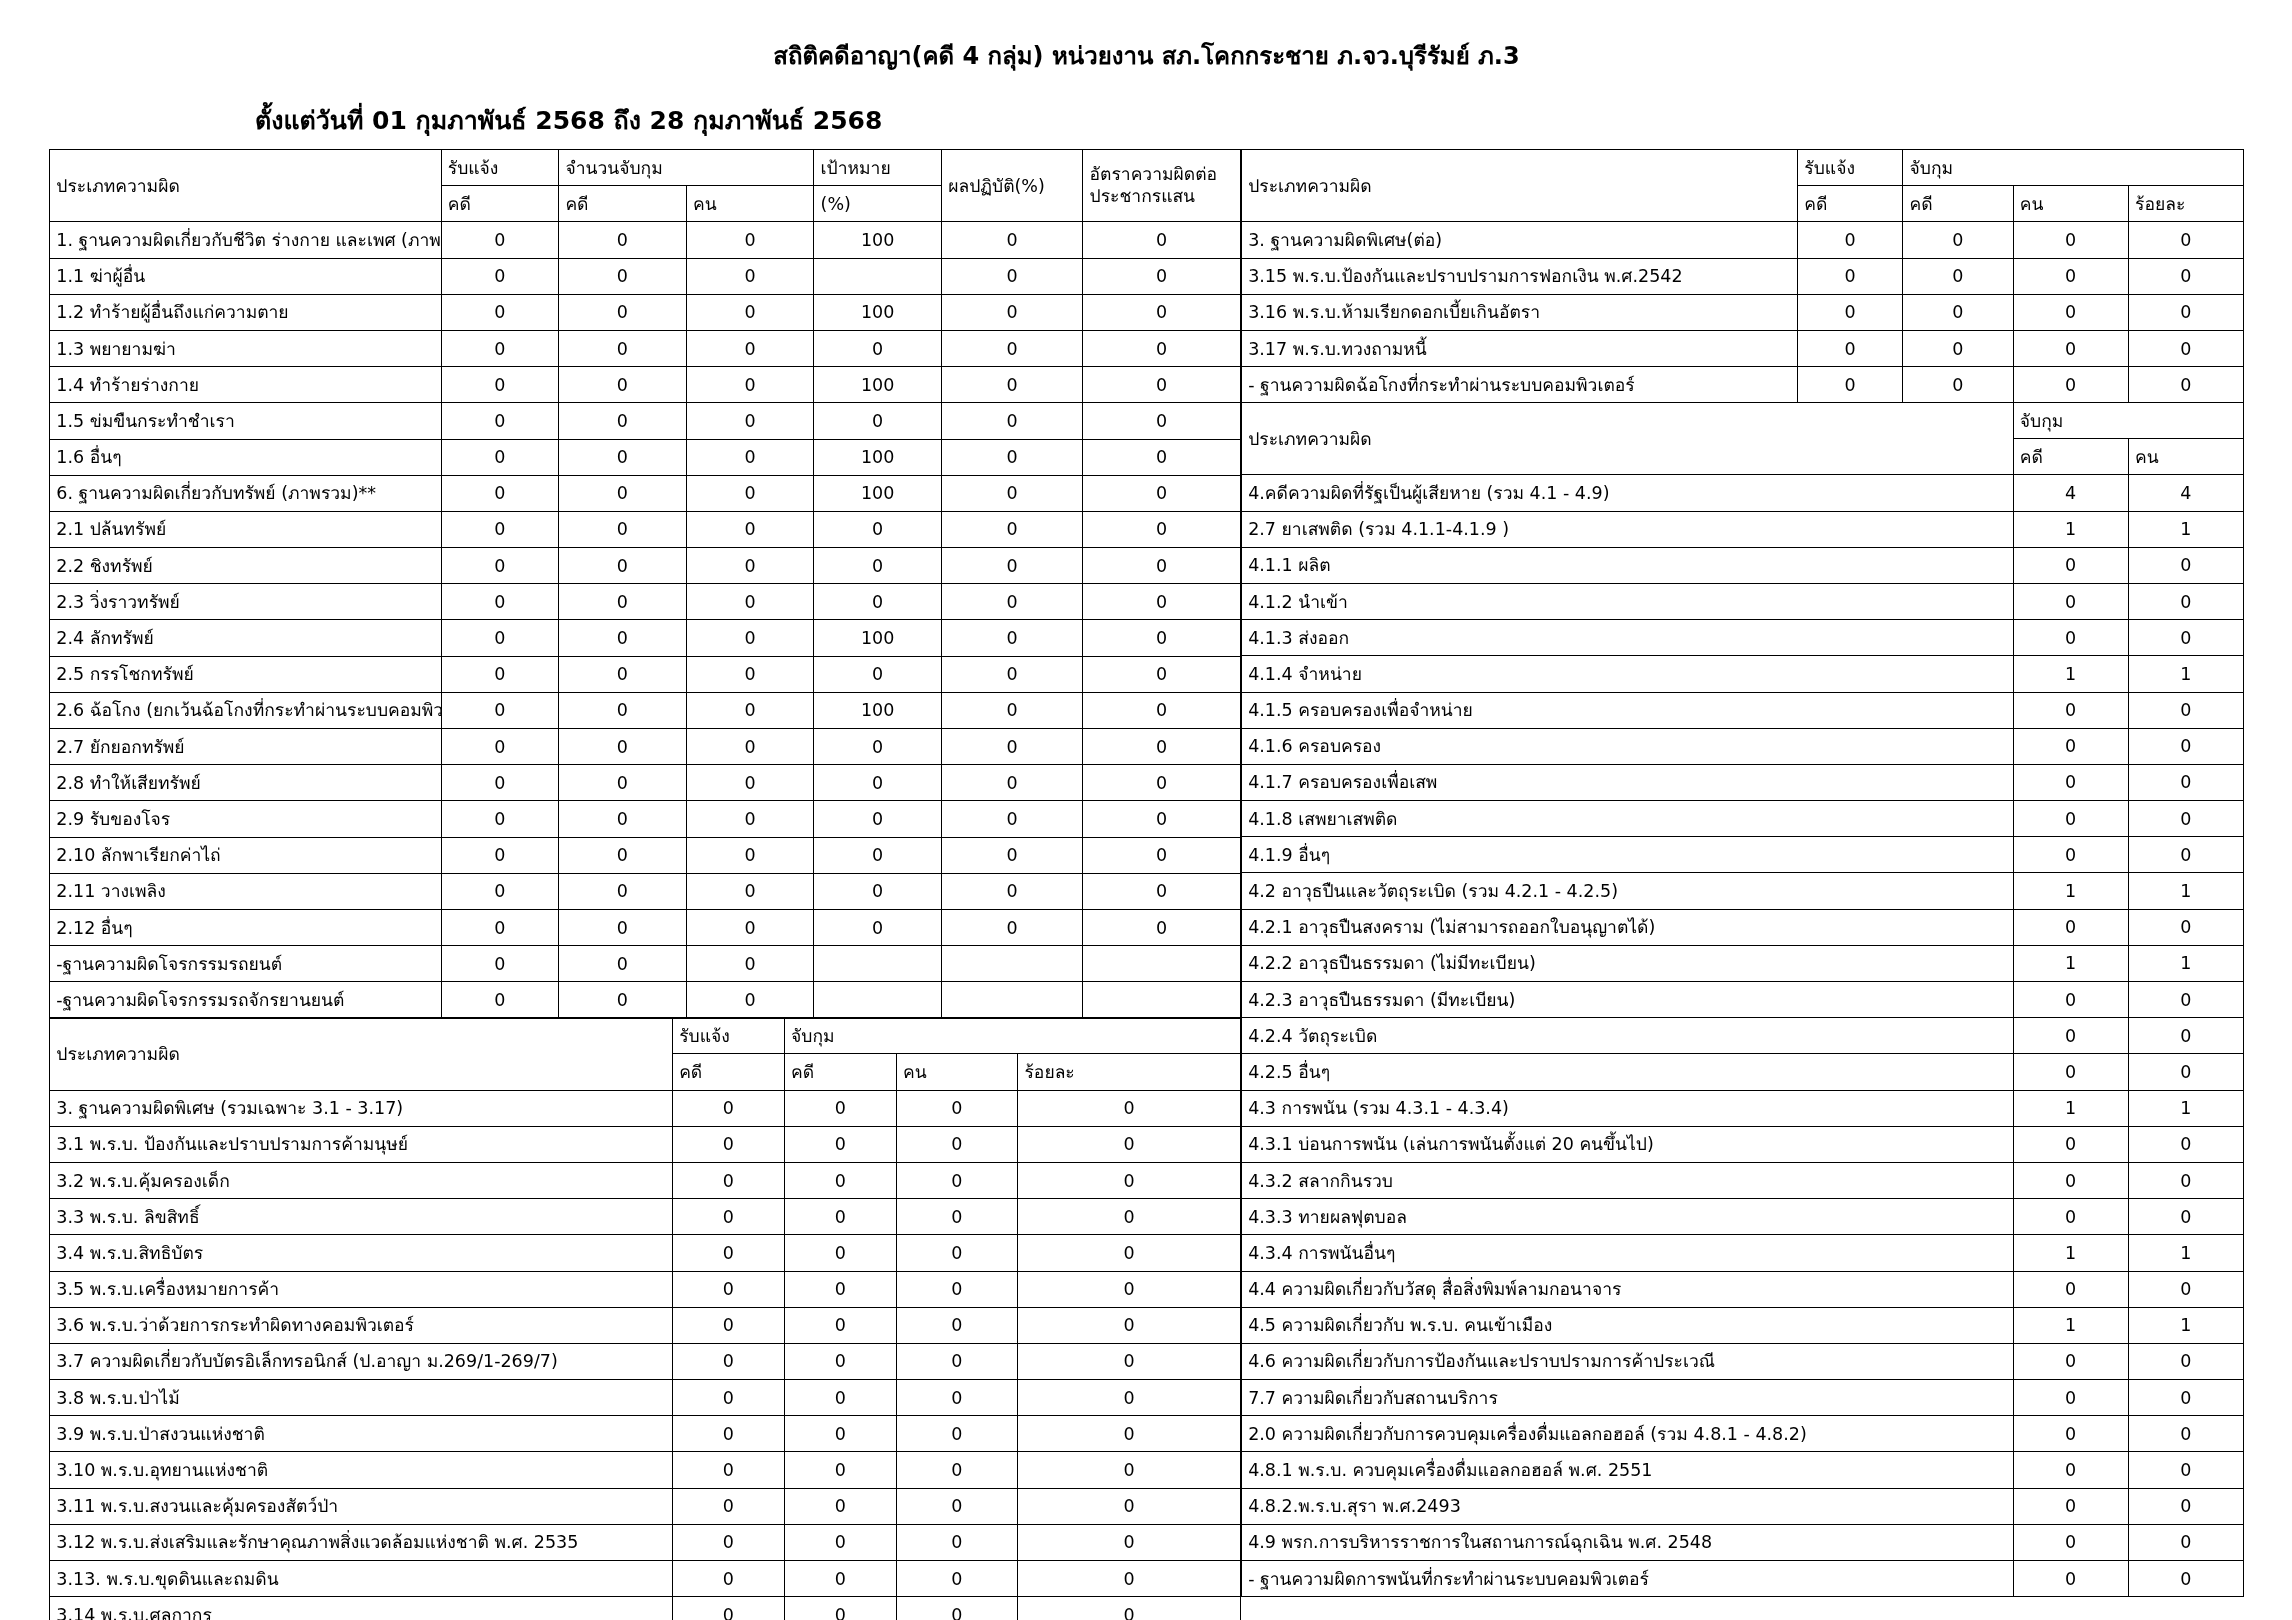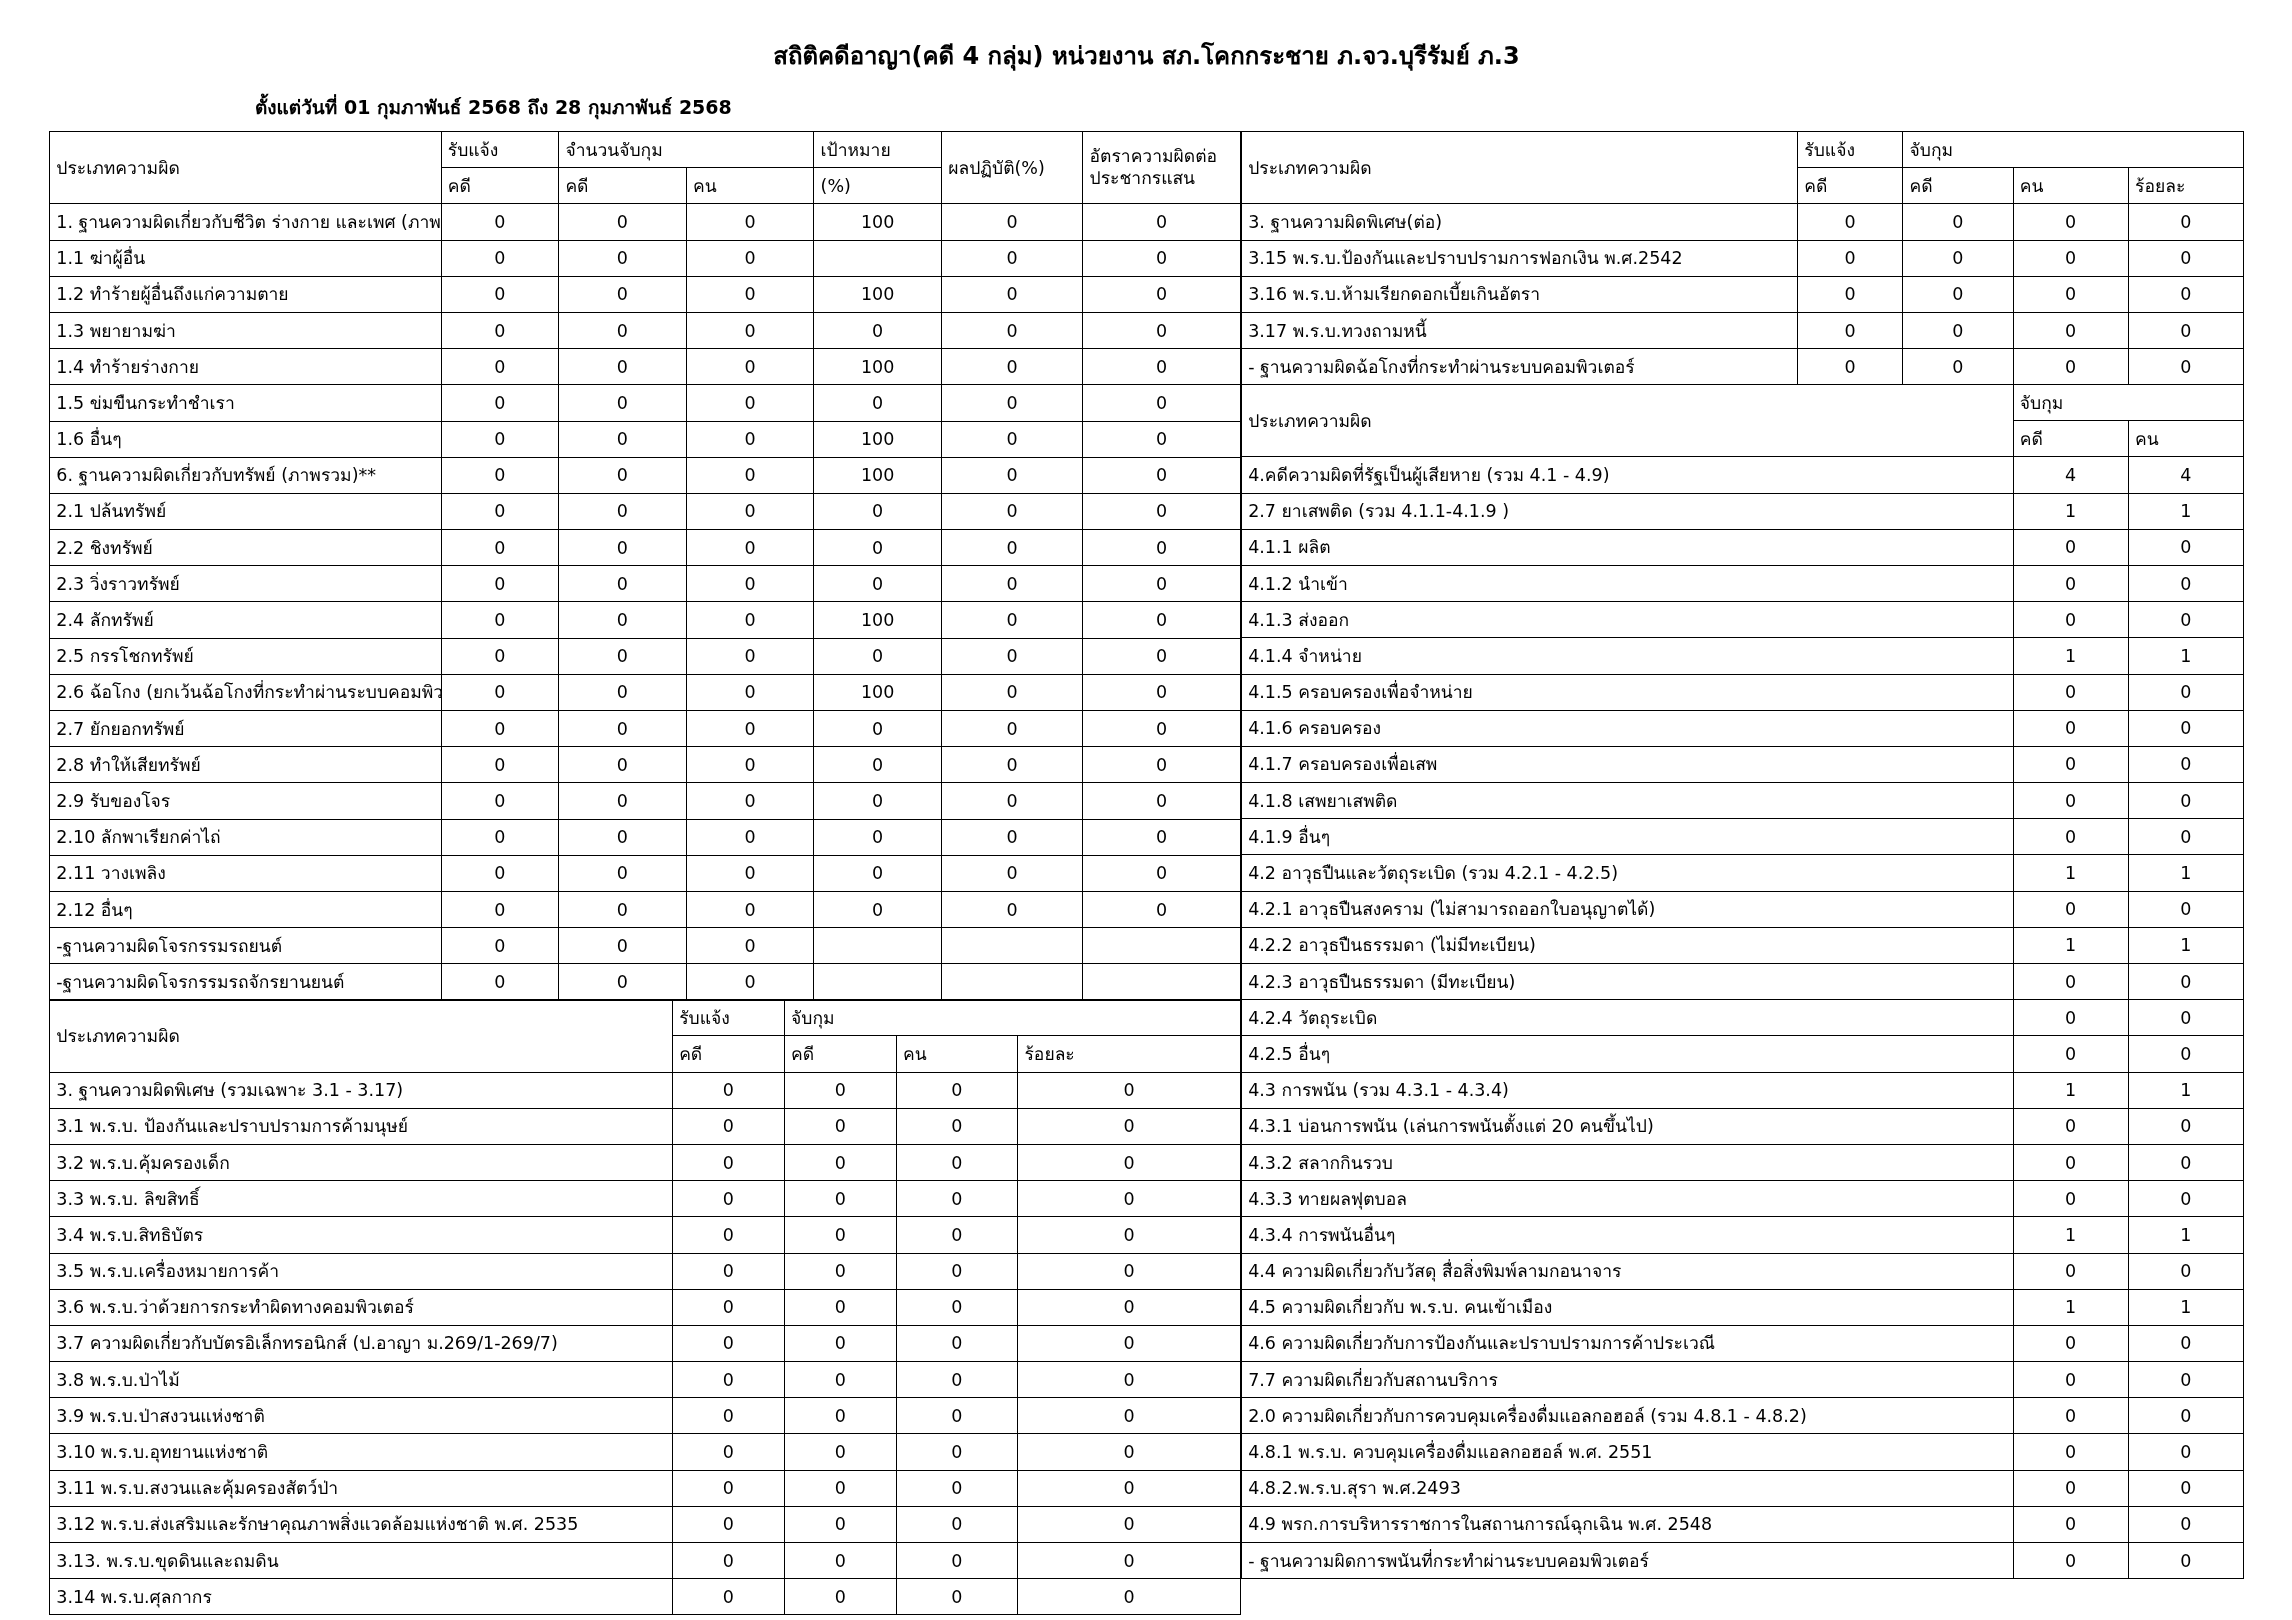--- a/index.html
+++ b/index.html
@@ -9,27 +9,27 @@
     font-family: "DejaVu Sans", "Liberation Sans", sans-serif;
     color:#000;
     -webkit-font-smoothing: antialiased;
   }
   .page { width:2293px; padding: 36px 49px 9px 49px; }
 
   .title {
     text-align:center;
     font-size: 24px;
     font-weight: bold;
-    margin-bottom: 17px;
+    margin-bottom: 25px;
   }
   .subhead {
     display:flex;
     justify-content:space-between;
     align-items:flex-end;
-    font-size: 19px;
+    font-size: 25px;
     font-weight: bold;
     padding: 0 99px 9px 206px;
   }
 
   table { border-collapse: collapse; }
   td, th {
     border: 1.3px solid #000;
     font-size: 17.5px;
     font-weight: normal;
     padding: 3.6px 6.3px;

